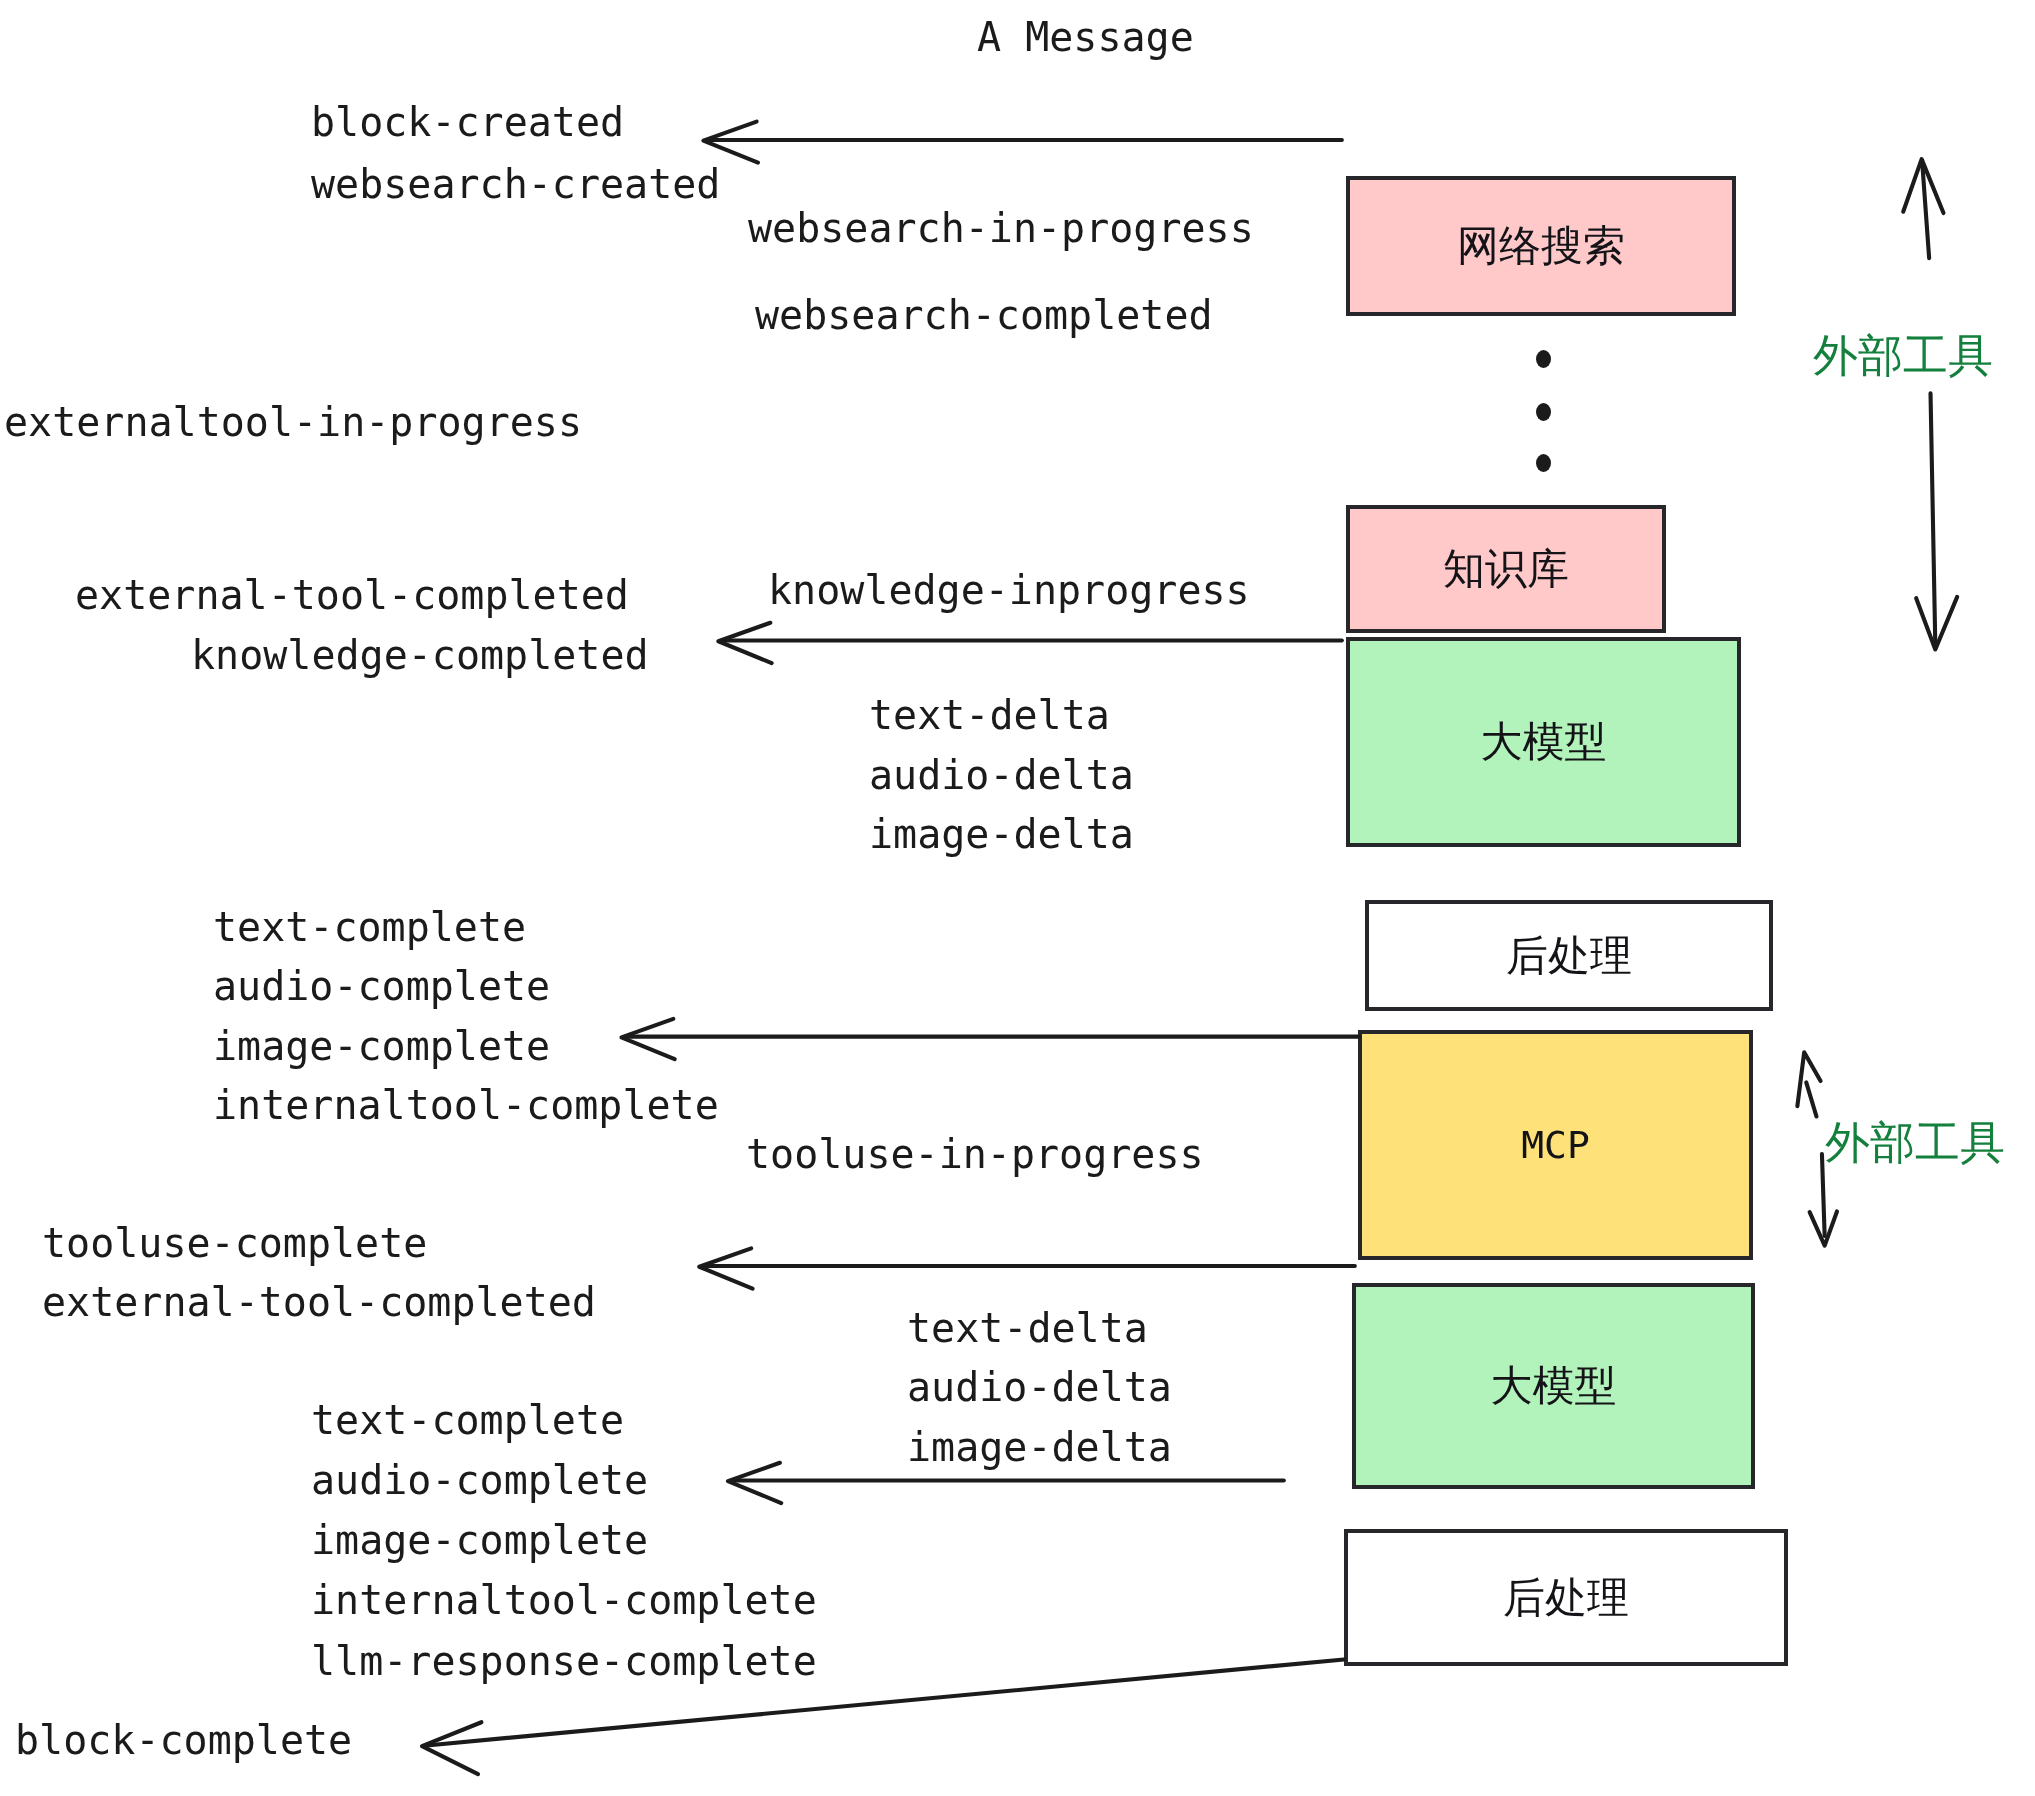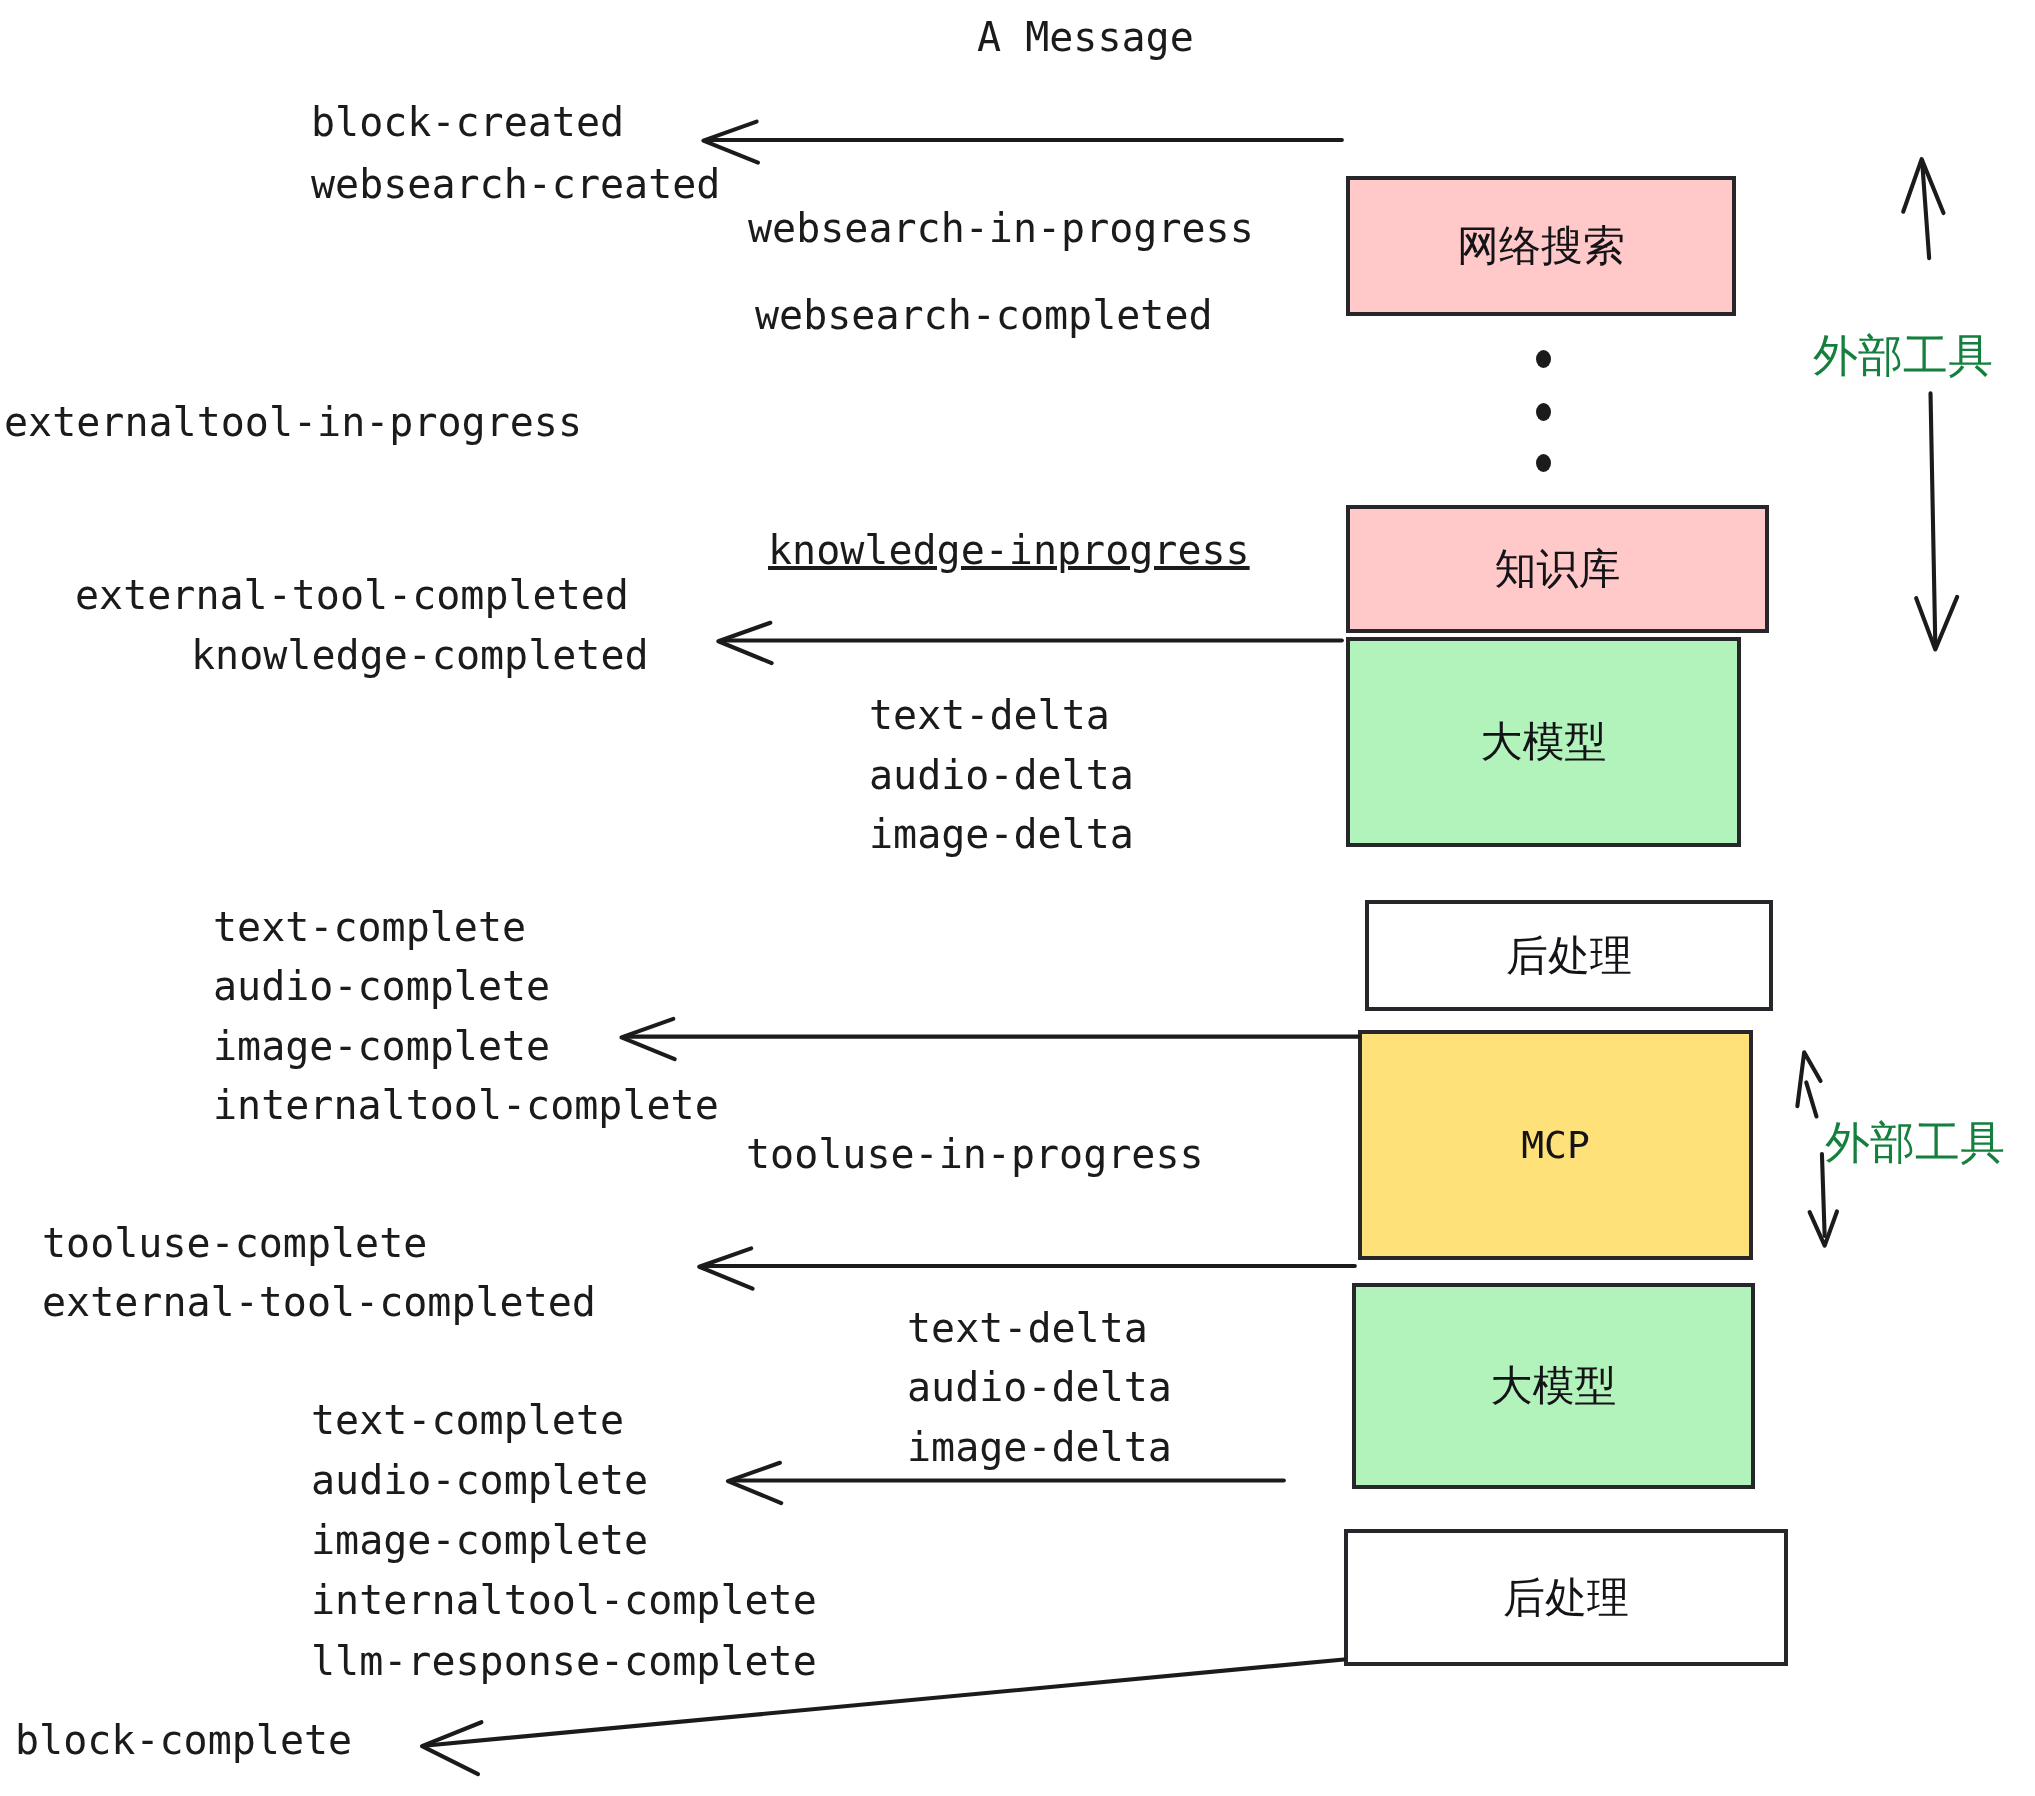--- a/index.html
+++ b/index.html
@@ -90,21 +90,21 @@
 <body>
 
 <div id="canvas">
 
   <div class="title" style="left:977px; top:13.7px;">A Message</div>
 
   <div class="node pink" style="left:1346px; top:176px; width:390px; height:140px;">
     <span>网络搜索</span>
   </div>
 
-  <div class="node pink" style="left:1346px; top:505px; width:423px; height:128px;">
+  <div class="node pink" style="left:1346px; top:505px; width:320px; height:128px;">
     <span>知识库</span>
   </div>
 
   <div class="node green" style="left:1346px; top:637px; width:395px; height:210px;">
     <span>大模型</span>
   </div>
 
   <div class="node plain" style="left:1365px; top:900px; width:408px; height:111px;">
     <span>后处理</span>
   </div>
@@ -126,21 +126,21 @@
   <div class="dot" style="left:1536px; top:454px;"></div>
 
   <div class="grouplabel" style="left:1813px; top:333px;">外部工具</div>
   <div class="grouplabel" style="left:1825px; top:1120px;">外部工具</div>
 
   <div class="evt" style="left:311px;  top:102px;">block-created</div>
   <div class="evt" style="left:311px;  top:164px;">websearch-created</div>
   <div class="evt" style="left:748px; top:208px;">websearch-in-progress</div>
   <div class="evt" style="left:755px; top:295px;">websearch-completed</div>
   <div class="evt" style="left:4px;   top:402px;">externaltool-in-progress</div>
-  <div class="evt" style="left:768px; top:530px;text-decoration:underline;">knowledge-inprogress</div>
+  <div class="evt" style="left:768px; top:570px;">knowledge-inprogress</div>
   <div class="evt" style="left:75px;  top:575px;">external-tool-completed</div>
   <div class="evt" style="left:191px;  top:635px;">knowledge-completed</div>
   <div class="evt" style="left:869px; top:695px;">text-delta</div>
   <div class="evt" style="left:869px; top:755px;">audio-delta</div>
   <div class="evt" style="left:869px; top:814px;">image-delta</div>
   <div class="evt" style="left:213px;  top:907px;">text-complete</div>
   <div class="evt" style="left:213px;  top:966px;">audio-complete</div>
   <div class="evt" style="left:213px;  top:1026px;">image-complete</div>
   <div class="evt" style="left:213px;  top:1085px;">internaltool-complete</div>
   <div class="evt" style="left:746px; top:1134px;">tooluse-in-progress</div>

